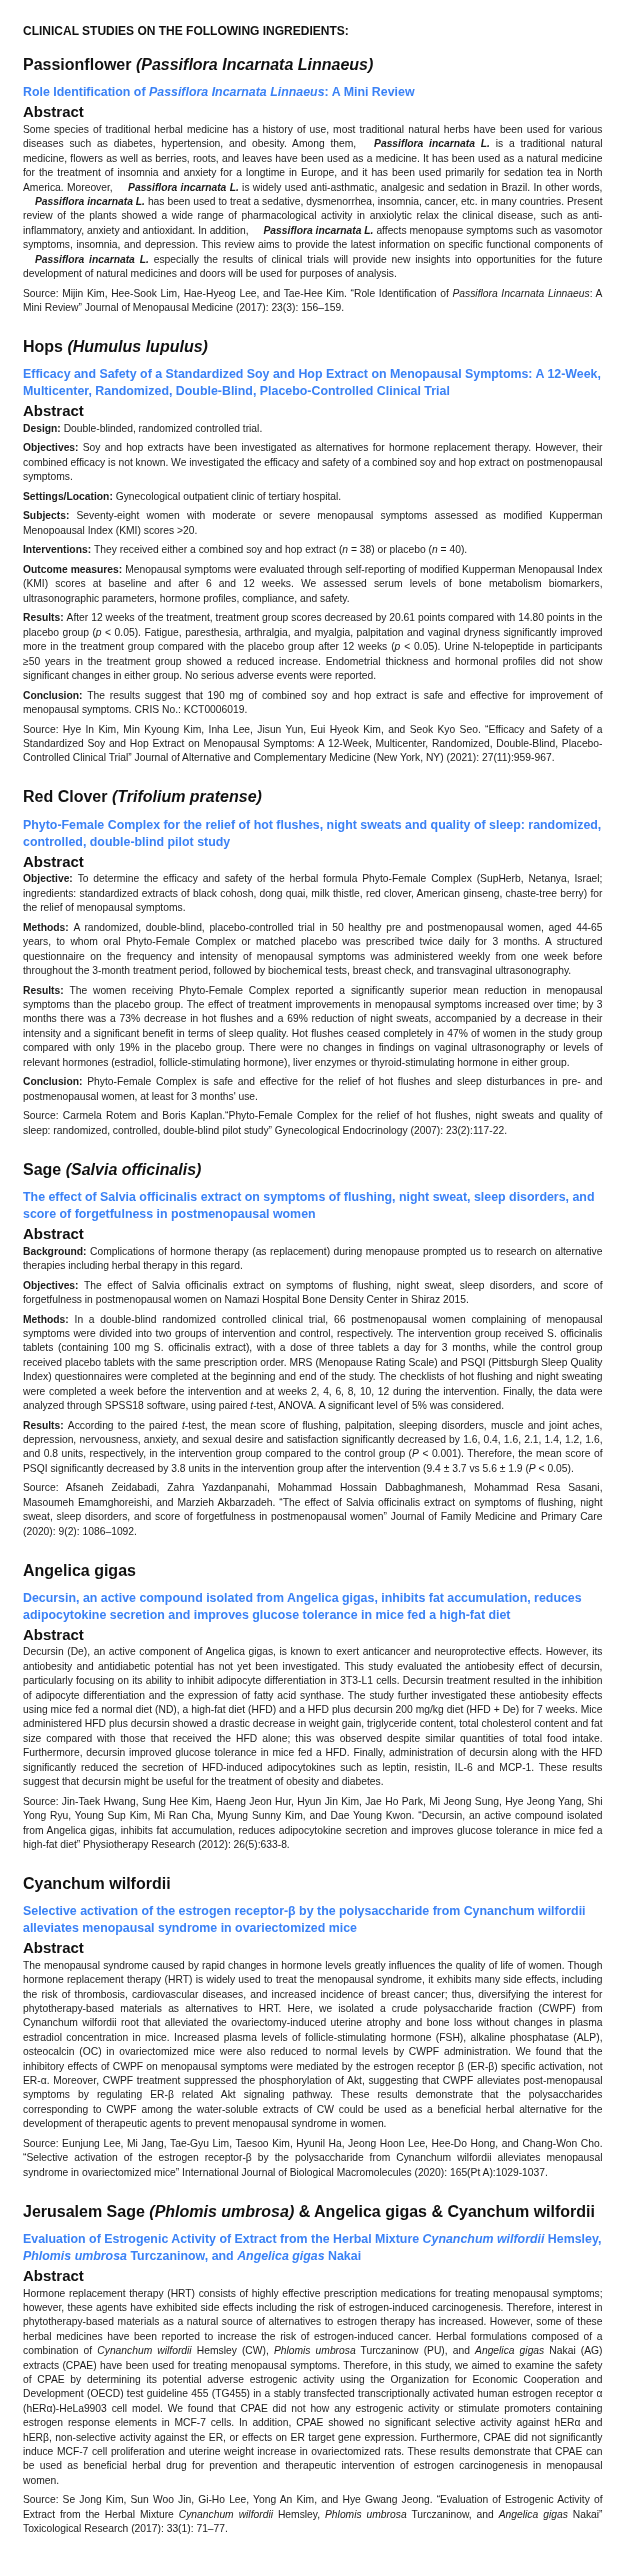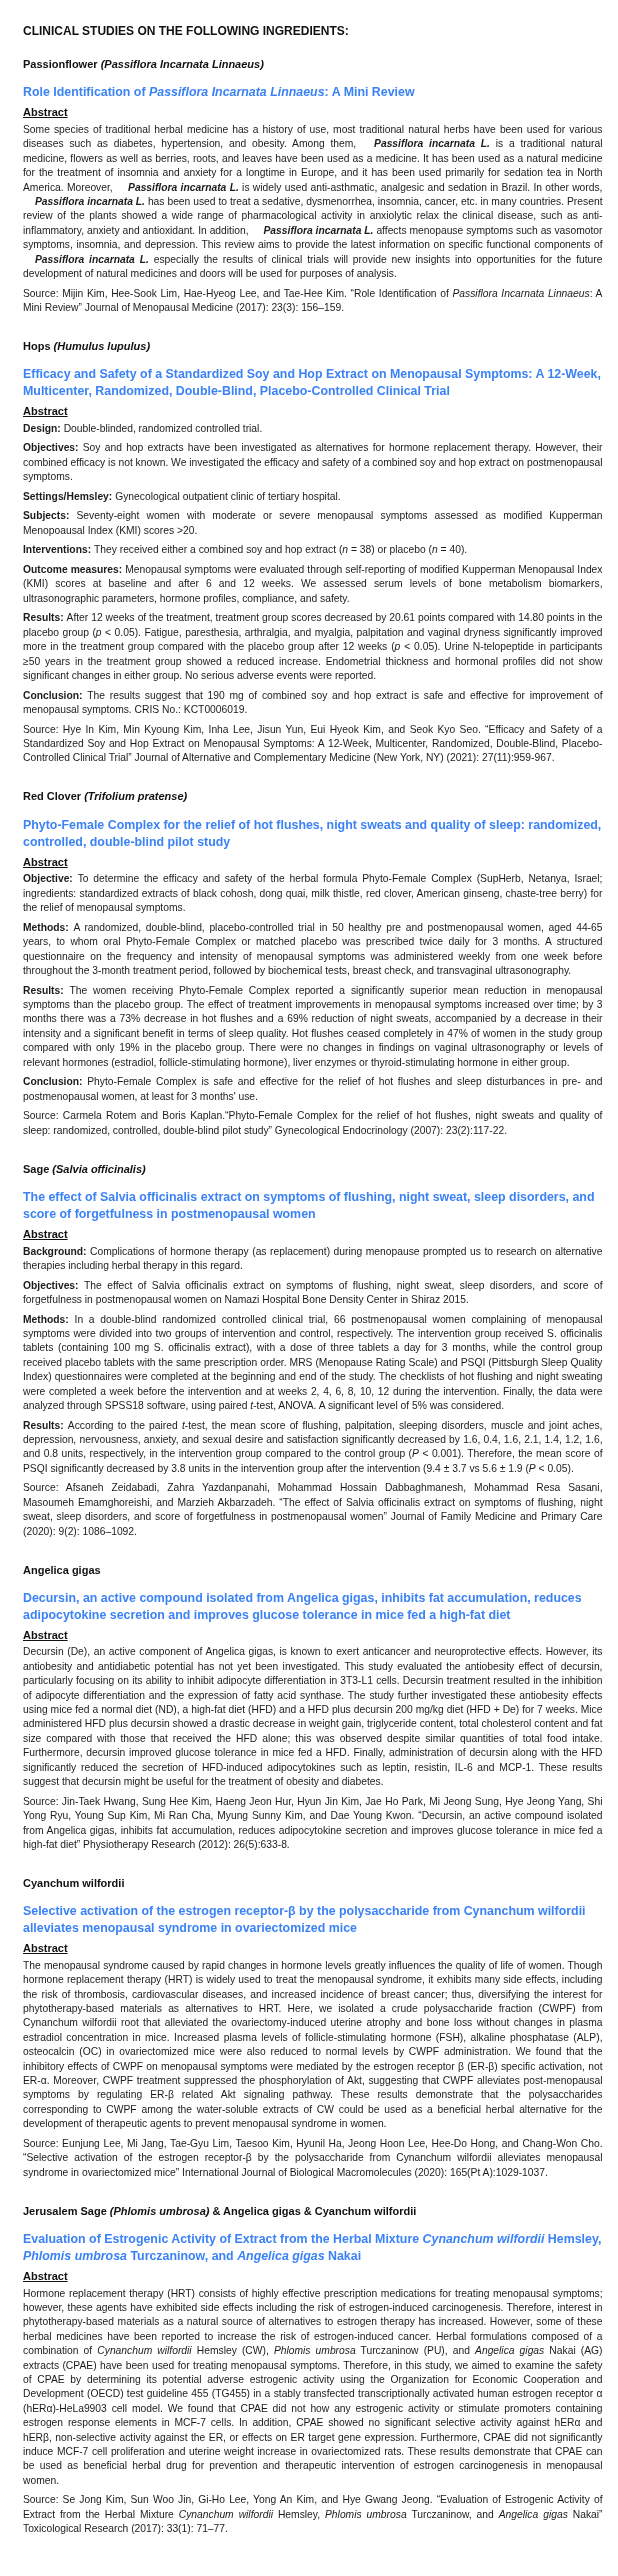--- a/index.html
+++ b/index.html
@@ -18,41 +18,40 @@
   }
   h1.doc-title{
     font-size:12px;
     line-height:15.5px;
     font-weight:700;
     margin:0 0 15.5px 0;
     color:#111111;
   }
   section.ingredient{margin:0;}
   h2.section-heading{
-    font-size:11px;
+    font-size:16px;
     line-height:19px;
     font-weight:700;
     margin:21.6px 0 10.3px 0;
     color:#111111;
   }
   section.ingredient:first-of-type h2.section-heading{margin-top:12.4px;}
   h3.study-title{
     font-size:12.4px;
     line-height:17px;
     font-weight:700;
     margin:0 0 4.1px 0;
     color:#3b82f6;
   }
   p.abstract-label{
-    font-size:11px;
+    font-size:15px;
     line-height:14.4px;
     font-weight:700;
     margin:0 0 3.1px 0;
     color:#111111;
-    text-decoration:underline;
   }
   p.body-par{
     margin:0 0 5.2px 0;
     text-align:justify;
   }
   p.source-par{
     margin:0 0 5.2px 0;
     text-align:justify;
   }
   .b{font-weight:700;}
@@ -71,21 +70,21 @@
         <p class="abstract-label">Abstract</p>
         <p class="body-par"><span>Some species of traditional herbal medicine has a history of use, most traditional natural herbs have been used for various diseases such as diabetes, hypertension, and obesity. Among them, </span><span class="bi">Passiflora incarnata L.</span><span> is a traditional natural medicine, flowers as well as berries, roots, and leaves have been used as a medicine. It has been used as a natural medicine for the treatment of insomnia and anxiety for a longtime in Europe, and it has been used primarily for sedation tea in North America. Moreover, </span><span class="bi">Passiflora incarnata L.</span><span> is widely used anti-asthmatic, analgesic and sedation in Brazil. In other words, </span><span class="bi">Passiflora incarnata L.</span><span> has been used to treat a sedative, dysmenorrhea, insomnia, cancer, etc. in many countries. Present review of the plants showed a wide range of pharmacological activity in anxiolytic relax the clinical disease, such as anti-inflammatory, anxiety and antioxidant. In addition, </span><span class="bi">Passiflora incarnata L.</span><span> affects menopause symptoms such as vasomotor symptoms, insomnia, and depression. This review aims to provide the latest information on specific functional components of </span><span class="bi">Passiflora incarnata L.</span><span> especially the results of clinical trials will provide new insights into opportunities for the future development of natural medicines and doors will be used for purposes of analysis.</span></p>
         <p class="source-par"><span>Source: Mijin Kim, Hee-Sook Lim, Hae-Hyeog Lee, and Tae-Hee Kim. “Role Identification of </span><span class="i">Passiflora Incarnata Linnaeus</span><span>: A Mini Review” Journal of Menopausal Medicine (2017): 23(3): 156–159.</span></p>
       </section>
       <section class="ingredient">
         <h2 class="section-heading"><span>Hops </span><span class="i">(Humulus lupulus)</span></h2>
         <h3 class="study-title"><span>Efficacy and Safety of a Standardized Soy and Hop Extract on Menopausal Symptoms: A 12-Week, Multicenter, Randomized, Double-Blind, Placebo-Controlled Clinical Trial</span></h3>
         <p class="abstract-label">Abstract</p>
         <p class="body-par"><span class="b">Design: </span><span>Double-blinded, randomized controlled trial.</span></p>
         <p class="body-par"><span class="b">Objectives: </span><span>Soy and hop extracts have been investigated as alternatives for hormone replacement therapy. However, their combined efficacy is not known. We investigated the efficacy and safety of a combined soy and hop extract on postmenopausal symptoms.</span></p>
-        <p class="body-par"><span class="b">Settings/Hemsley: </span><span>Gynecological outpatient clinic of tertiary hospital.</span></p>
+        <p class="body-par"><span class="b">Settings/Location: </span><span>Gynecological outpatient clinic of tertiary hospital.</span></p>
         <p class="body-par"><span class="b">Subjects: </span><span>Seventy-eight women with moderate or severe menopausal symptoms assessed as modified Kupperman Menopoausal Index (KMI) scores &gt;20.</span></p>
         <p class="body-par"><span class="b">Interventions: </span><span>They received either a combined soy and hop extract (</span><span class="i">n</span><span> = 38) or placebo (</span><span class="i">n</span><span> = 40).</span></p>
         <p class="body-par"><span class="b">Outcome measures: </span><span>Menopausal symptoms were evaluated through self-reporting of modified Kupperman Menopausal Index (KMI) scores at baseline and after 6 and 12 weeks. We assessed serum levels of bone metabolism biomarkers, ultrasonographic parameters, hormone profiles, compliance, and safety.</span></p>
         <p class="body-par"><span class="b">Results: </span><span>After 12 weeks of the treatment, treatment group scores decreased by 20.61 points compared with 14.80 points in the placebo group (</span><span class="i">p</span><span> &lt; 0.05). Fatigue, paresthesia, arthralgia, and myalgia, palpitation and vaginal dryness significantly improved more in the treatment group compared with the placebo group after 12 weeks (</span><span class="i">p</span><span> &lt; 0.05). Urine N-telopeptide in participants ≥50 years in the treatment group showed a reduced increase. Endometrial thickness and hormonal profiles did not show significant changes in either group. No serious adverse events were reported.</span></p>
         <p class="body-par"><span class="b">Conclusion: </span><span>The results suggest that 190 mg of combined soy and hop extract is safe and effective for improvement of menopausal symptoms. CRIS No.: KCT0006019.</span></p>
         <p class="source-par"><span>Source: Hye In Kim, Min Kyoung Kim, Inha Lee, Jisun Yun, Eui Hyeok Kim, and Seok Kyo Seo. “Efficacy and Safety of a Standardized Soy and Hop Extract on Menopausal Symptoms: A 12-Week, Multicenter, Randomized, Double-Blind, Placebo-Controlled Clinical Trial” Journal of Alternative and Complementary Medicine (New York, NY) (2021): 27(11):959-967.</span></p>
       </section>
       <section class="ingredient">
         <h2 class="section-heading"><span>Red Clover </span><span class="i">(Trifolium pratense)</span></h2>
         <h3 class="study-title"><span>Phyto-Female Complex for the relief of hot flushes, night sweats and quality of sleep: randomized, controlled, double-blind pilot study</span></h3>

